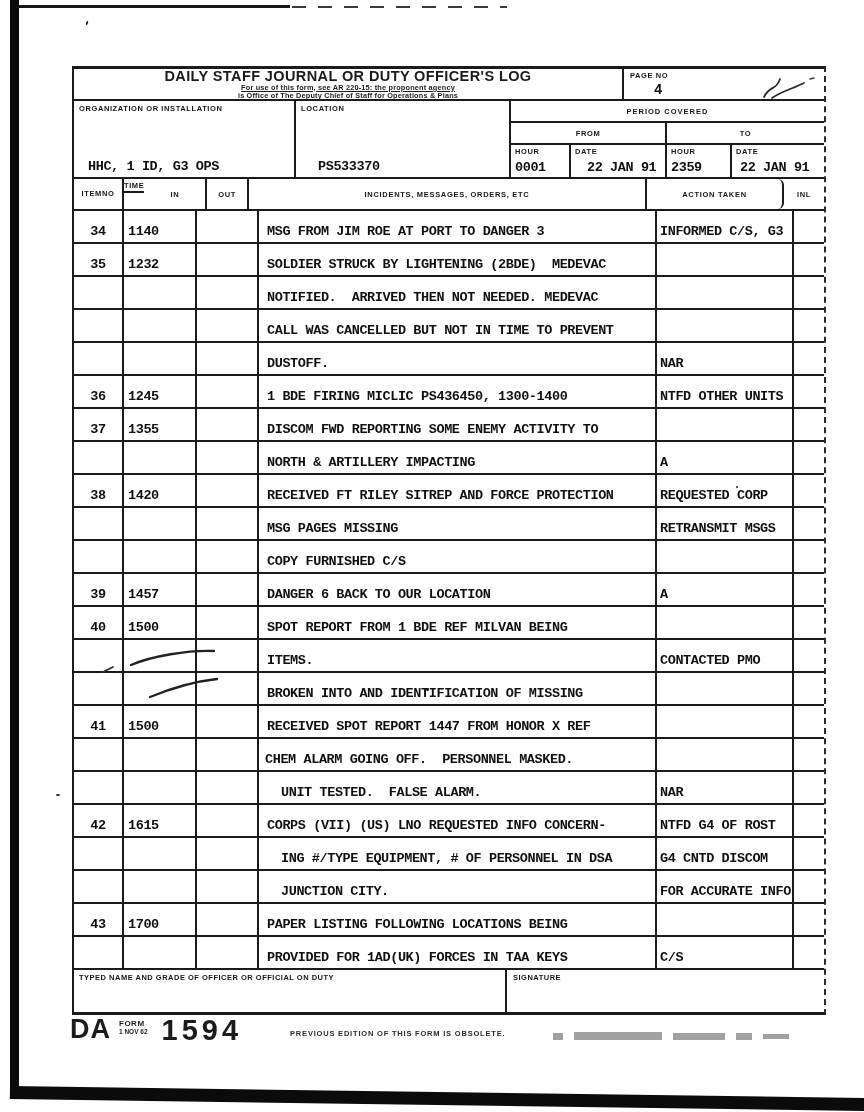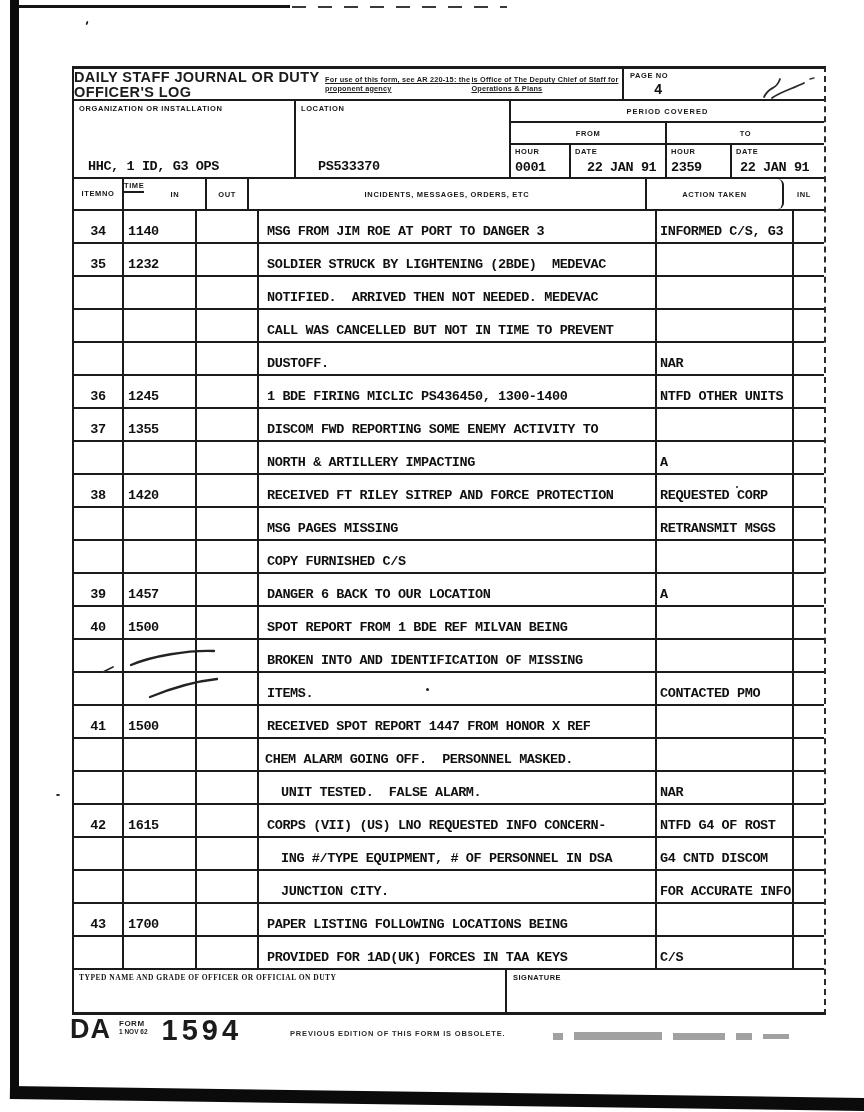--- a/index.html
+++ b/index.html
@@ -36,21 +36,21 @@
     position:absolute;left:72px;top:66px;width:750px;
     border:2px solid var(--ink);border-top-width:3px;border-bottom-width:3px;
     border-right:2px dashed var(--ink-soft);
   }
   .label{font-weight:700;font-size:7.5px;letter-spacing:.6px;color:#161616;}
   .typed{font-family:"Liberation Mono",monospace;font-weight:700;font-size:13.5px;
     letter-spacing:-.4px;color:#101010;white-space:pre;}
 
   .title-row{display:flex;height:32px;border-bottom:2px solid var(--ink);box-sizing:border-box;}
   .title-cell{width:550px;border-right:2px solid var(--ink);box-sizing:border-box;
-    display:flex;flex-direction:row;align-items:center;justify-content:center;padding-top:1px;}
+    display:flex;flex-direction:column;align-items:center;justify-content:center;padding-top:1px;}
   .form-title{font-weight:700;font-size:14.5px;letter-spacing:.4px;line-height:1;}
   .form-sub{font-size:7.3px;font-weight:700;letter-spacing:.2px;line-height:1.12;text-decoration:underline;color:#1d1d1d;}
   .pageno-cell{flex:1;position:relative;padding:2px 0 0 6px;box-sizing:border-box;}
   .pageno-val{position:absolute;left:30px;top:13px;font-size:14px;}
   .squiggle{position:absolute;right:8px;top:2px;}
 
   .org-row{display:flex;height:78px;border-bottom:2px solid var(--ink);box-sizing:border-box;}
   .org-cell{width:222px;border-right:2px solid var(--ink);box-sizing:border-box;position:relative;padding:3px 0 0 5px;}
   .loc-cell{width:215px;border-right:2px solid var(--ink);box-sizing:border-box;position:relative;padding:3px 0 0 5px;}
   .cell-val{position:absolute;bottom:3px;left:14px;}
@@ -85,21 +85,21 @@
   .trow{display:flex;height:33px;border-bottom:2px solid var(--ink);box-sizing:border-box;}
   .trow .c{box-sizing:border-box;border-right:2px solid var(--ink);display:flex;align-items:flex-end;padding-bottom:3px;overflow:hidden;}
   .c.item{width:50px;justify-content:center;}
   .c.in{width:73px;padding-left:4px;}
   .c.out{width:62px;}
   .c.inc{width:398px;padding-left:8px;}
   .c.act{width:137px;padding-left:3px;}
   .c.inl-c{flex:1;border-right:none;}
 
   .foot-row{display:flex;height:42px;}
-  .typed-cell{width:433px;border-right:2px solid var(--ink);box-sizing:border-box;padding:3px 0 0 5px;letter-spacing:.5px;font-family:Liberation Serif, serif;}
+  .typed-cell{width:433px;border-right:2px solid var(--ink);box-sizing:border-box;padding:3px 0 0 5px;letter-spacing:.5px;}
   .sig-cell{flex:1;padding:3px 0 0 6px;letter-spacing:.5px;}
 
   
   .da-block{position:absolute;left:70px;top:1016px;display:flex;align-items:flex-start;}
   .da-word{font-weight:700;font-size:27px;line-height:1;letter-spacing:1px;}
   .form-stack{display:flex;flex-direction:column;margin:4px 2px 0 8px;line-height:1;}
   .form-stack .fs1{font-size:8px;font-weight:700;letter-spacing:.5px;}
   .form-stack .fs2{font-size:6.5px;font-weight:700;margin-top:1px;}
   .da-num{font-weight:700;font-size:29px;line-height:1;letter-spacing:4px;margin-left:12px;}
   .prev-note{font-size:7.5px;font-weight:700;letter-spacing:.8px;margin:13px 0 0 48px;color:#2b2b2b;}
@@ -305,31 +305,31 @@
     <div class="c out typed"></div>
     <div class="c inc typed">SPOT REPORT FROM 1 BDE REF MILVAN BEING</div>
     <div class="c act typed"></div>
     <div class="c inl-c typed"></div>
   </div>
 
   <div class="trow">
     <div class="c item typed"></div>
     <div class="c in typed"></div>
     <div class="c out typed"></div>
-    <div class="c inc typed">BROKEN INTO AND IDENTIFICATION OF MISSING</div>
-    <div class="c act typed"></div>
-    <div class="c inl-c typed"></div>
-  </div>
-
-  <div class="trow">
-    <div class="c item typed"></div>
-    <div class="c in typed"></div>
-    <div class="c out typed"></div>
     <div class="c inc typed">ITEMS.</div>
     <div class="c act typed">CONTACTED PMO</div>
+    <div class="c inl-c typed"></div>
+  </div>
+
+  <div class="trow">
+    <div class="c item typed"></div>
+    <div class="c in typed"></div>
+    <div class="c out typed"></div>
+    <div class="c inc typed">BROKEN INTO AND IDENTIFICATION OF MISSING</div>
+    <div class="c act typed"></div>
     <div class="c inl-c typed"></div>
   </div>
 
   <div class="trow">
     <div class="c item typed">41</div>
     <div class="c in typed">1500</div>
     <div class="c out typed"></div>
     <div class="c inc typed">RECEIVED SPOT REPORT 1447 FROM HONOR X REF</div>
     <div class="c act typed"></div>
     <div class="c inl-c typed"></div>

